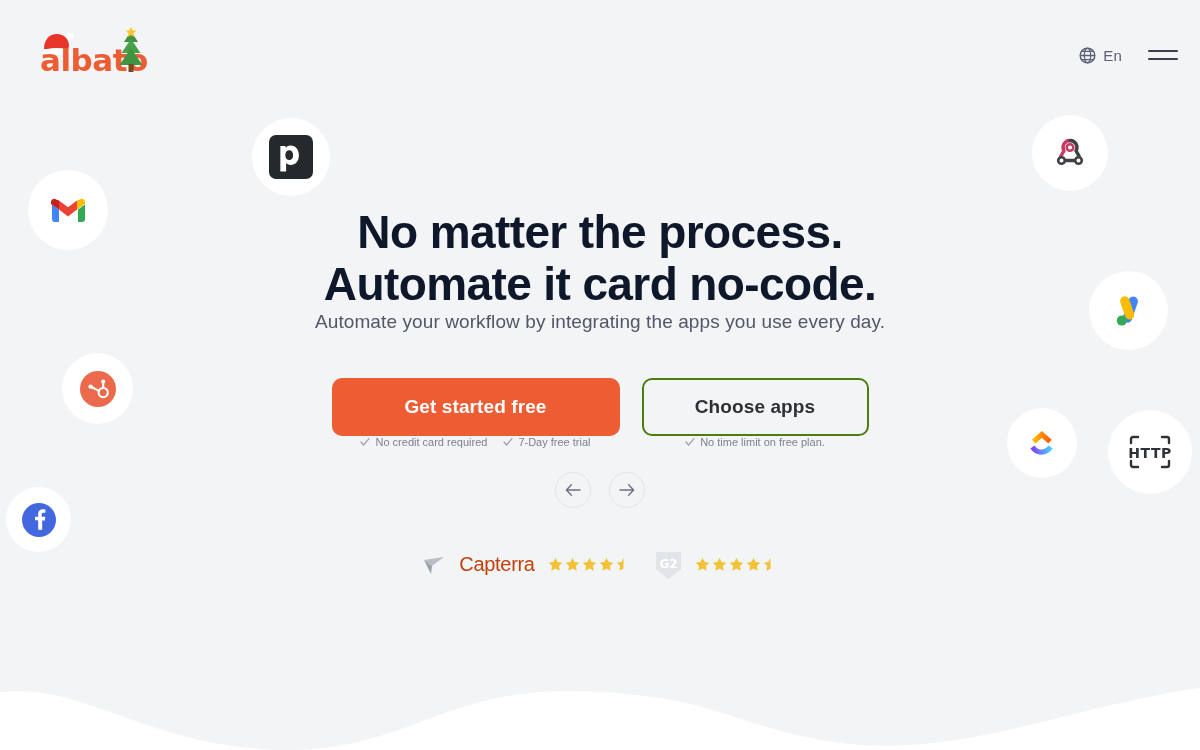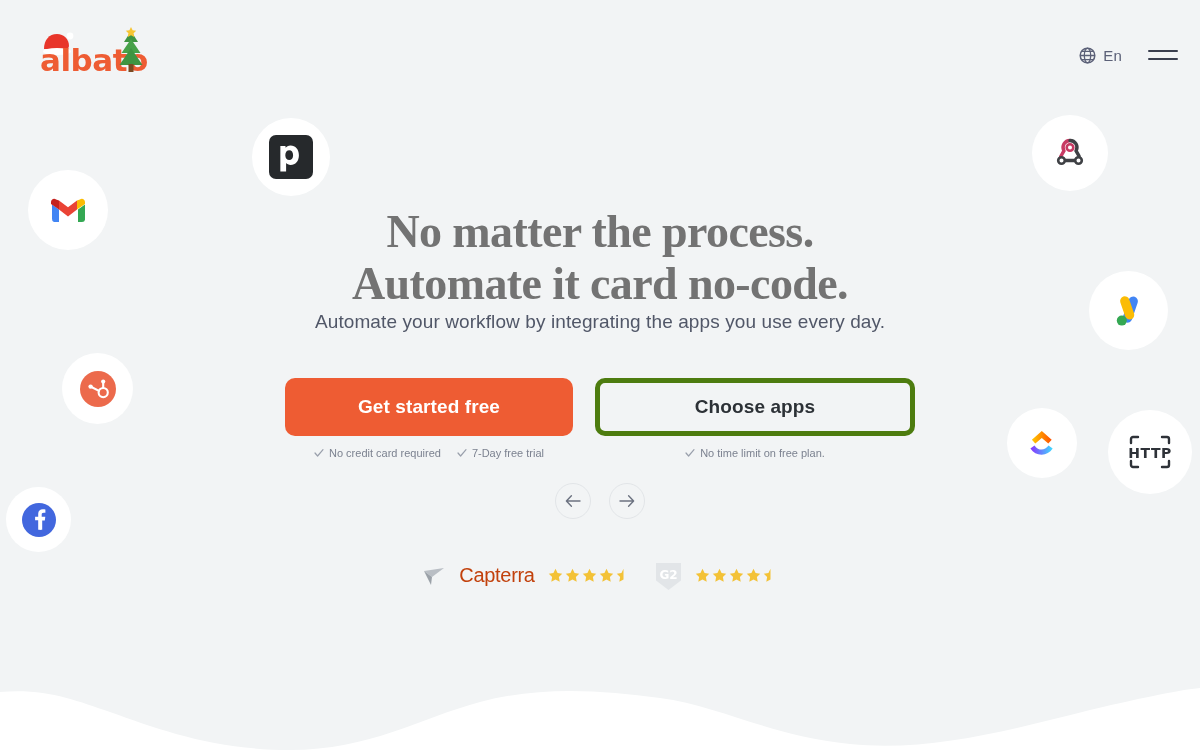--- a/index.html
+++ b/index.html
@@ -62,46 +62,46 @@
 
   
   .hero {
     position:absolute; top:0; left:0; width:1200px; height:750px;
     display:flex; flex-direction:column; align-items:center;
     z-index:20; pointer-events:none;
   }
   .hero > * { pointer-events:auto; }
   .headline {
     margin-top:206px;
-    font-family:Liberation Serif, serif;
+    font-family:Liberation Sans, sans-serif;
     font-size:46px; font-weight:bold; line-height:1.14;
-    color:#737373; text-align:center; letter-spacing:-0.6px;
+    color:#0f172a; text-align:center; letter-spacing:-0.6px;
     width:900px;
   }
   .headline-l2 { display:block; }
   .subtitle {
     font-size:19px; color:#515768; text-align:center;
     letter-spacing:.1px;
   }
 
   .cta-row { margin-top:45px; display:flex; gap:22px; align-items:flex-start; }
   .cta-col { display:flex; flex-direction:column; align-items:center; }
   .btn {
     display:flex; align-items:center; justify-content:center;
     height:58px; border-radius:10px;
     font-size:19px; font-weight:bold; cursor:pointer;
     font-family:"Liberation Sans", sans-serif;
     letter-spacing:.1px;
   }
   .btn-primary { width:288px; background:#ee5c33; color:#ffffff; border:none; }
   .btn-secondary {
-    width:320px; background:transparent; color:#2c3136;
-    border:5px solid #4d7c0f;
-  }
-  .notes { display:flex; gap:16px; margin-top:11px; }
+    width:227px; background:transparent; color:#2c3136;
+    border:2px solid #4d7c0f;
+  }
+  .notes { display:flex; gap:16px; }
   .note {
     display:flex; align-items:center; gap:5px;
     font-size:11px; color:#7c8290; white-space:nowrap;
   }
   .check { width:10px; height:10px; display:block; }
 
   .arrows { margin-top:24px; display:flex; gap:18px; }
   .arrow-btn {
     width:36px; height:36px; border-radius:50%;
     border:1px solid #e2e5e8; background:transparent;

